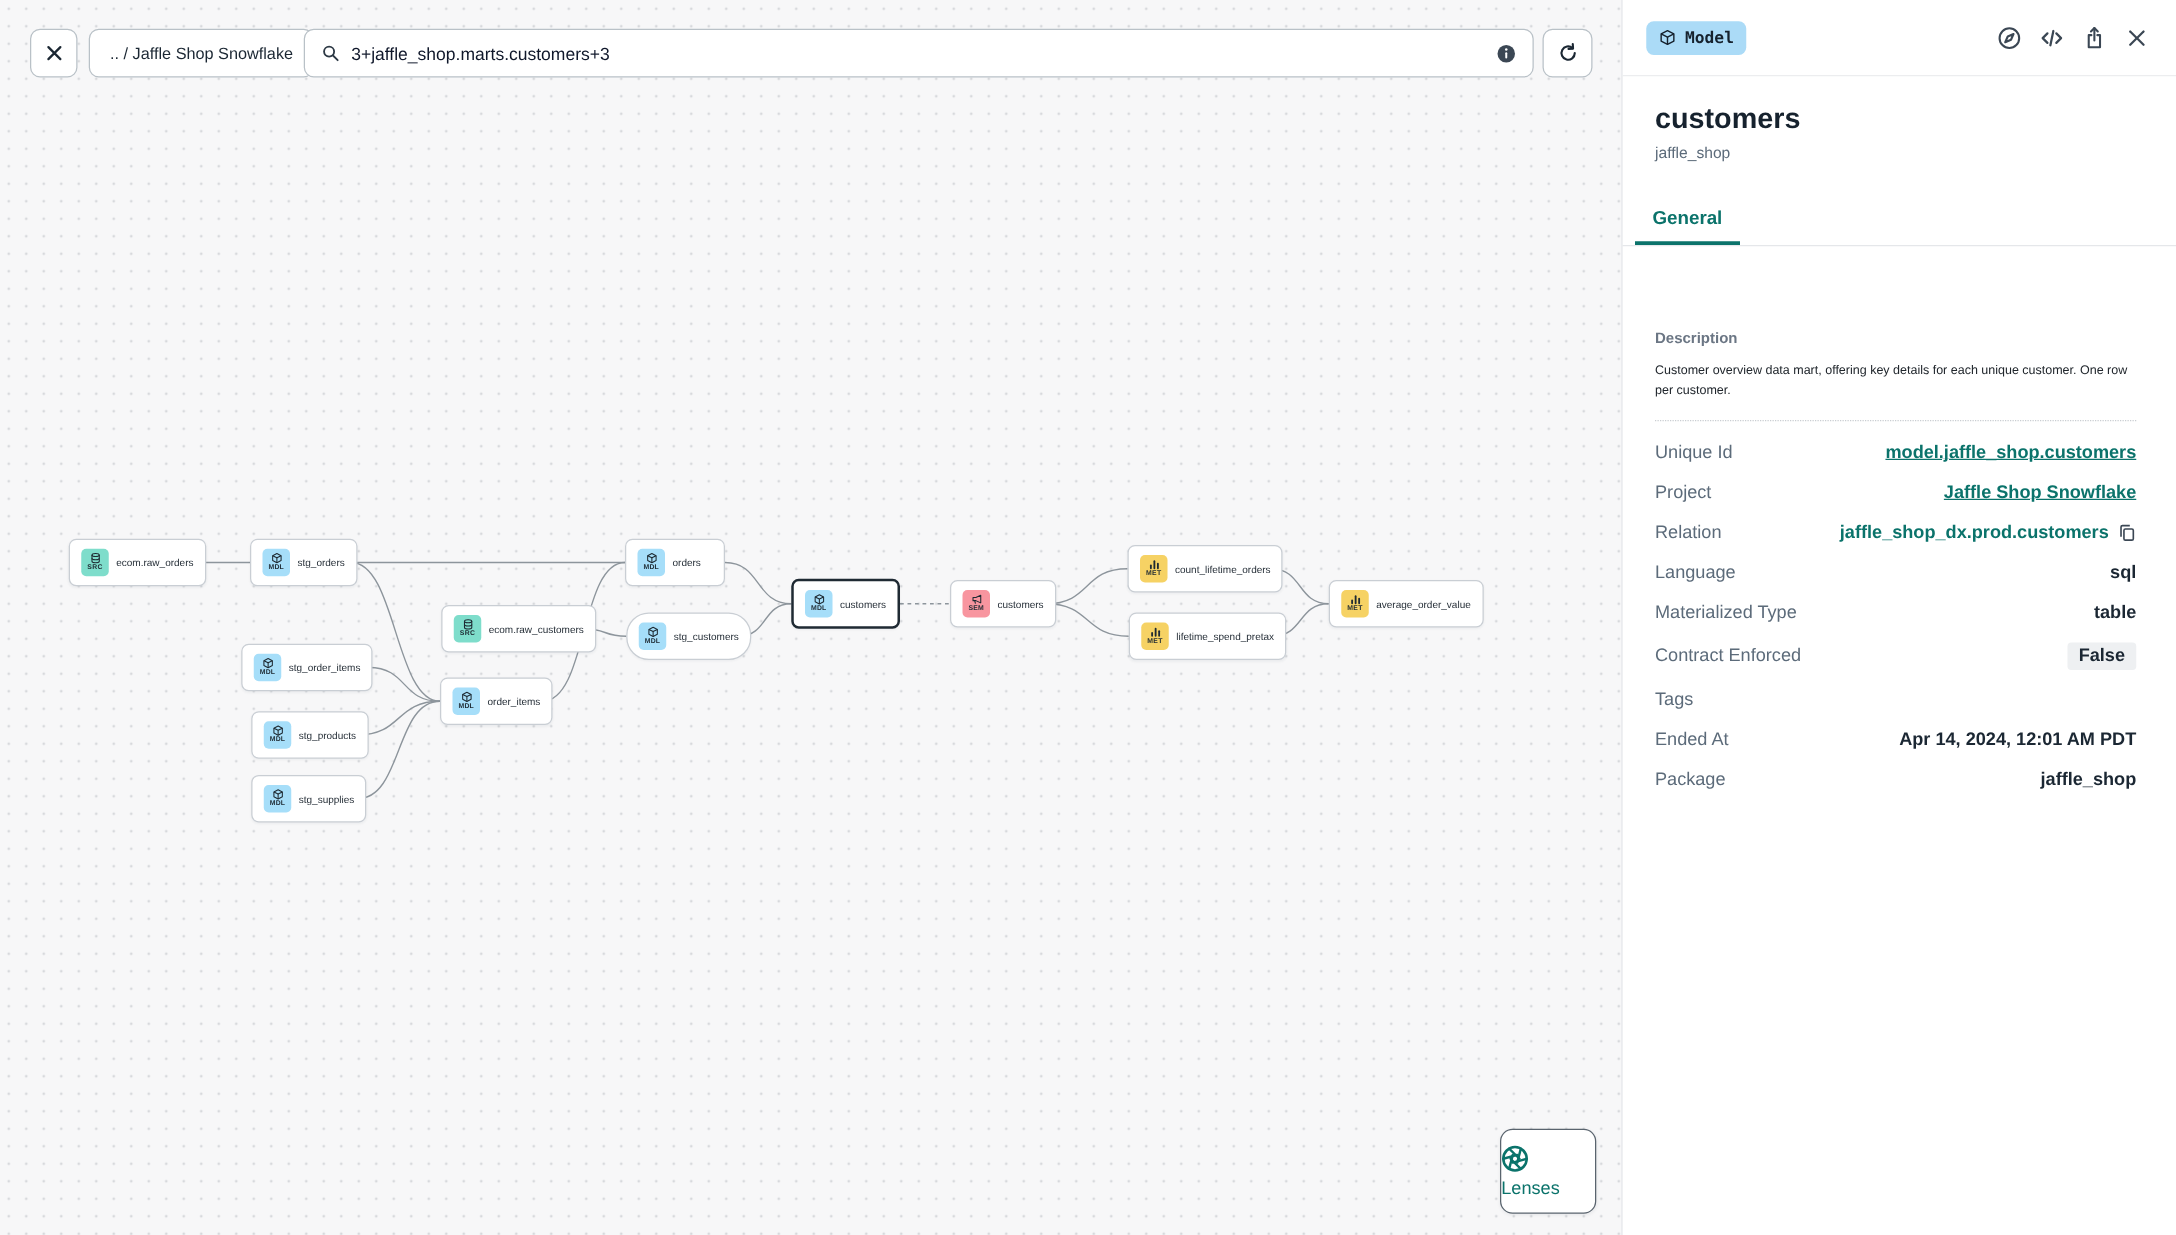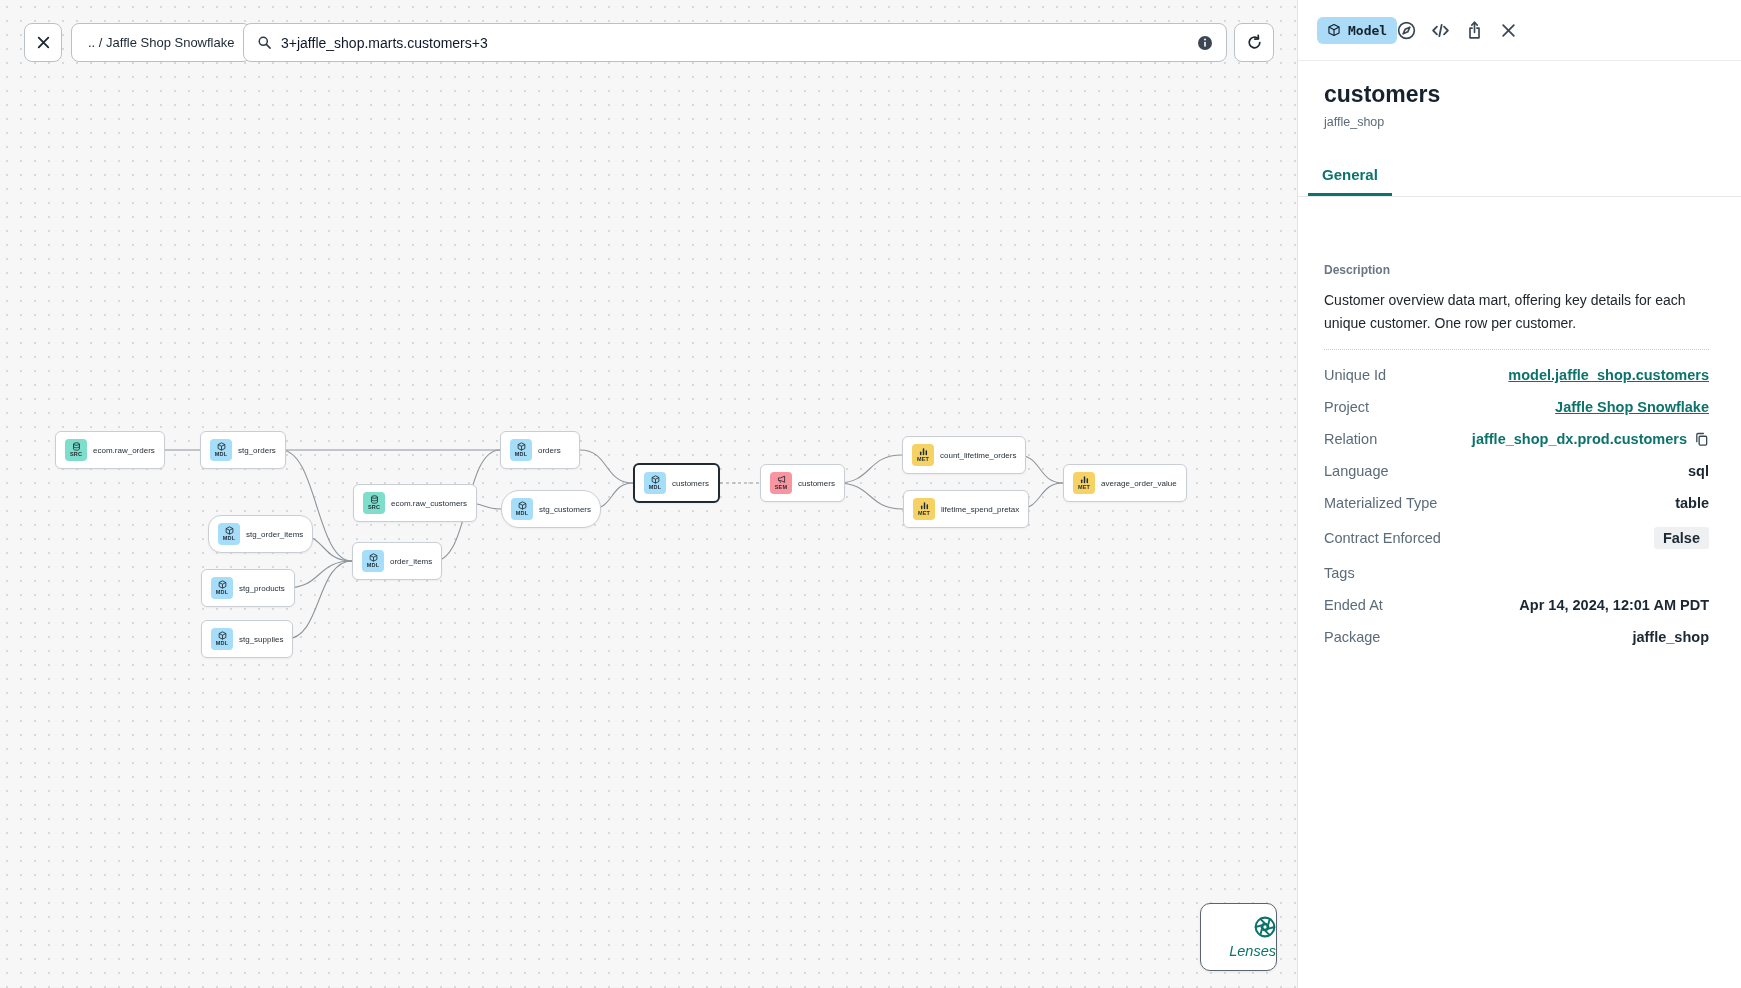--- a/index.html
+++ b/index.html
@@ -43,51 +43,50 @@
   .search{display:flex;align-items:center;padding:0 13px;gap:9px;}
   .search svg{flex:0 0 auto;}
   .search input{
     flex:1;border:none;outline:none;font-family:"Liberation Sans",sans-serif;
     font-size:14px;font-weight:500;color:#0f172a;background:transparent;padding:0;
   }
   
   .lenses{
     position:absolute;left:1200px;top:903px;width:75px;height:66px;z-index:2;
     background:#fff;border:1px solid #5a646e;border-radius:10px;cursor:pointer;
-    display:flex;flex-direction:column;align-items:flex-end;justify-content:center;gap:5px;
+    display:flex;flex-direction:column;align-items:flex-start;justify-content:center;gap:5px;
     box-shadow:0 1px 3px rgba(27,39,51,.08);
-    font-style:italic;
   }
   .lenses .llabel{font-size:14.5px;color:#0b736b;}
   
   .panel{
     width:444px;height:988px;box-sizing:border-box;background:#fff;
     border-left:1px solid #dfe2e6;display:flex;flex-direction:column;
   }
   .phead{
-    height:60px;flex:0 0 60px;display:flex;align-items:center;
+    height:60px;flex:0 0 60px;display:flex;align-items:center;justify-content:space-between;
     padding:0 22px 0 19px;border-bottom:1px solid #ecedef;
   }
   .type-badge{
     display:flex;align-items:center;gap:7px;background:#abdbf7;border-radius:6px;
     padding:6px 10px;font-family:"DejaVu Sans Mono",monospace;font-size:13px;font-weight:bold;color:#16222e;
   }
   .hicons{display:flex;align-items:center;gap:15px;}
   .hicon{background:none;border:none;padding:0;cursor:pointer;display:flex;color:#3b4754;}
   .hicon svg{width:19px;height:19px;}
   .ptitle{font-size:23px;font-weight:bold;color:#16222e;margin:20px 32px 0 26px;}
   .psub{font-size:12.5px;color:#5c6b7a;margin:7px 32px 0 26px;}
   .tabs{margin-top:27px;padding-left:10px;border-bottom:1px solid #e5e7ea;display:flex;}
   .tab{
     padding:10px 14px;font-size:15px;font-weight:bold;color:#0b736b;
     border-bottom:3px solid #0b736b;cursor:pointer;
   }
   .pbody{padding:21px 32px 0 26px;overflow:auto;}
   .sec-label{font-size:12px;font-weight:bold;color:#6b7684;margin-top:45px;}
-  .desc{font-size:14px;color:#20262c;line-height:1.62;margin-top:12px;}
+  .desc{font-size:10px;color:#20262c;line-height:1.62;margin-top:12px;}
   .dotted{border-bottom:1px dotted #c9cdd1;margin:15px 0 9px;}
   .frow{display:flex;justify-content:space-between;align-items:center;padding:8px 0;gap:44px;}
   .flabel{font-size:14.5px;color:#5c6b7a;}
   .fval{font-size:14.5px;color:#1b2733;font-weight:600;display:flex;align-items:center;gap:7px;}
   .fval.link{color:#0b736b;text-decoration:underline;cursor:pointer;}
   .fval.teal{color:#0b736b;cursor:pointer;}
   .fval .chip{background:#eef0f2;padding:3px 9px;border-radius:3px;}
   .fval .pill{
     background:#d7f2de;color:#1d7c3f;border:1px solid #c3e8cd;border-radius:999px;
     padding:6px 17px;font-weight:600;
@@ -186,21 +185,21 @@
       <div class="node" style="left: 760px; top: 464px; min-width: 77px;">
         <span class="badge" style="background: rgb(248, 149, 159);">
           <svg viewBox="0 0 16 16" fill="none" stroke="#1e2a32" stroke-width="1.5" stroke-linejoin="round">
             <path d="M13.5 2 L6.5 5.2 H2.5 V9.8 H6.5 L13.5 13 Z"></path>
             <path d="M5 10 L6 14"></path>
           </svg>
           <span class="bt">SEM</span>
         </span>
         <span class="nlabel">customers</span>
       </div>
-      <div class="node" style="left: 208px; top: 515px; min-width: 95px; border-radius: 13px;">
+      <div class="node" style="left: 193px; top: 515px; min-width: 95px;">
         <span class="badge" style="background: rgb(166, 222, 249);">
           <svg viewBox="0 0 16 16" fill="none" stroke="#1e2a32" stroke-width="1.5" stroke-linejoin="round">
             <path d="M8 1.5 L14 4.5 V11.5 L8 14.5 L2 11.5 V4.5 Z"></path>
             <path d="M2 4.5 L8 7.5 L14 4.5"></path>
             <path d="M8 7.5 V14.5"></path>
           </svg>
           <span class="bt">MDL</span>
         </span>
         <span class="nlabel">stg_order_items</span>
       </div>

